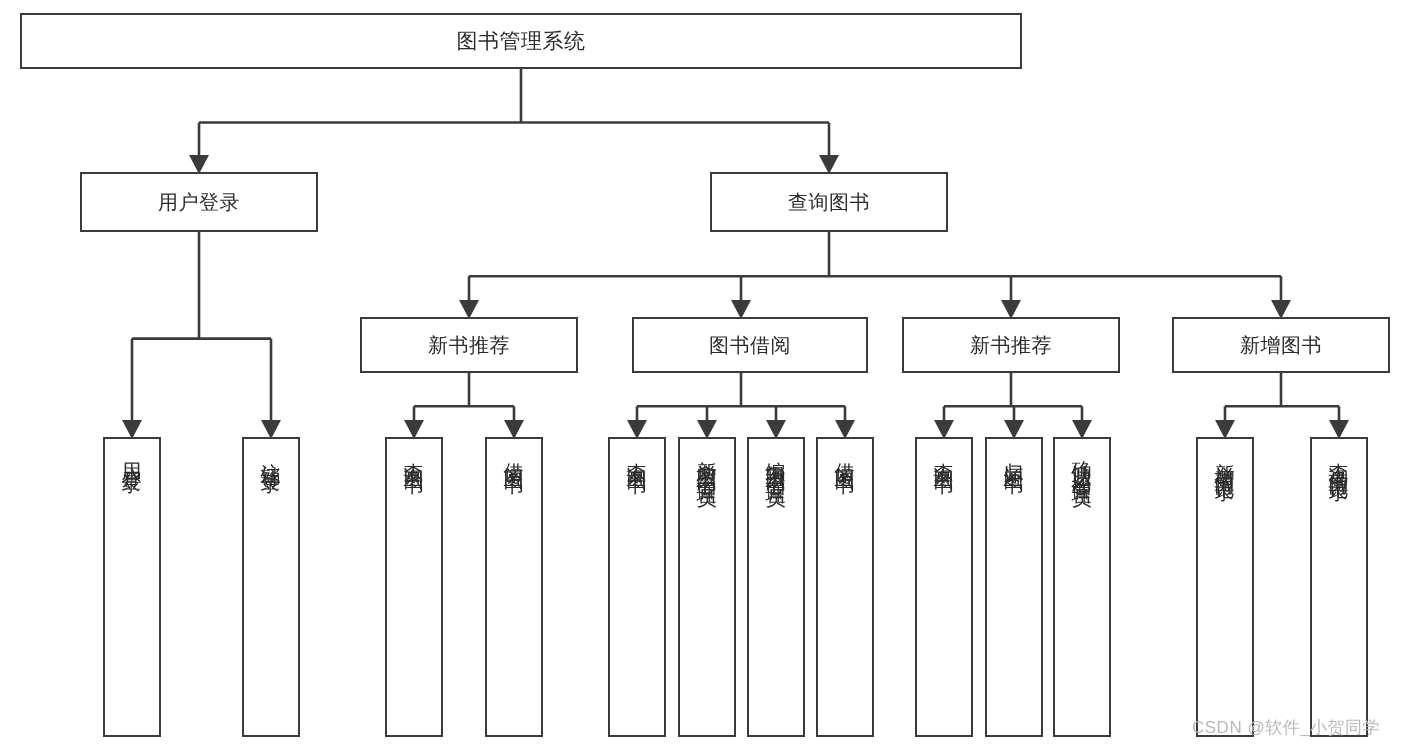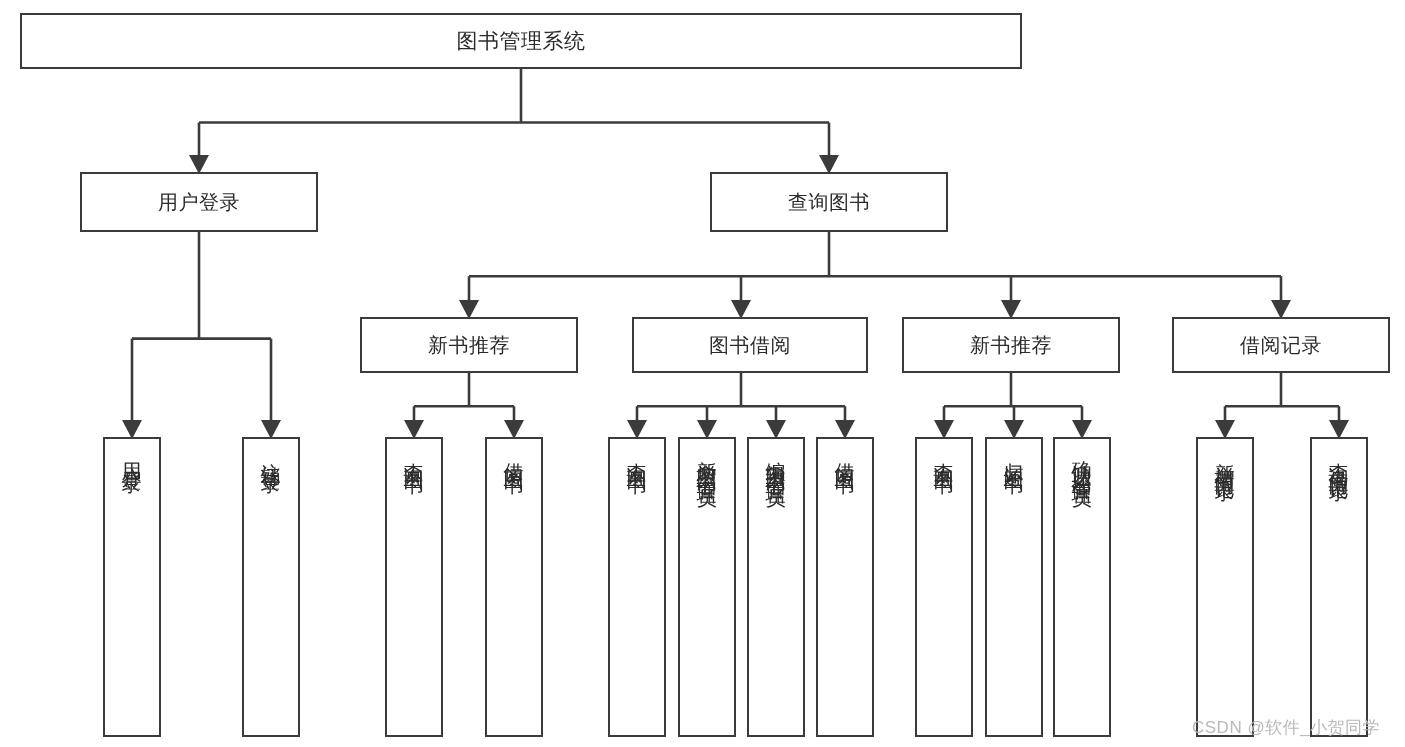--- a/index.html
+++ b/index.html
@@ -134,21 +134,21 @@
       <div class="node-box node-branch" style="left: 360px; top: 317px; width: 218px; height: 56px; align-items: center;">
         <span class="node-label">新书推荐</span>
       </div>
       <div class="node-box node-branch" style="left: 632px; top: 317px; width: 236px; height: 56px;">
         <span class="node-label">图书借阅</span>
       </div>
       <div class="node-box node-branch" style="left: 902px; top: 317px; width: 218px; height: 56px;">
         <span class="node-label">新书推荐</span>
       </div>
       <div class="node-box node-branch" style="left: 1172px; top: 317px; width: 218px; height: 56px;">
-        <span class="node-label">借阅记录</span>
+        <span class="node-label">新增图书</span>
       </div>
       <div class="node-box node-leaf" style="left: 103px; top: 437px; width: 58px; height: 300px;">
         <span class="node-label">用户登录</span>
       </div>
       <div class="node-box node-leaf" style="left: 242px; top: 437px; width: 58px; height: 300px;">
         <span class="node-label">注销登录</span>
       </div>
       <div class="node-box node-leaf" style="left: 385px; top: 437px; width: 58px; height: 300px;">
         <span class="node-label">查询图书</span>
       </div>

